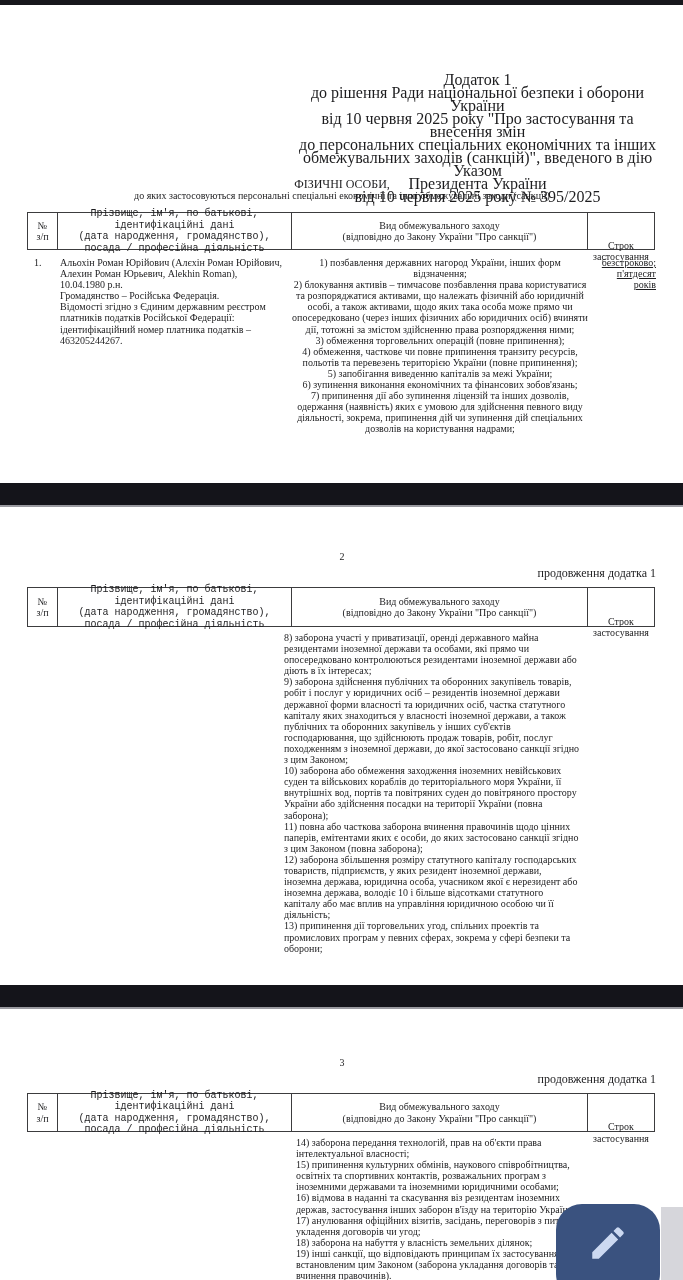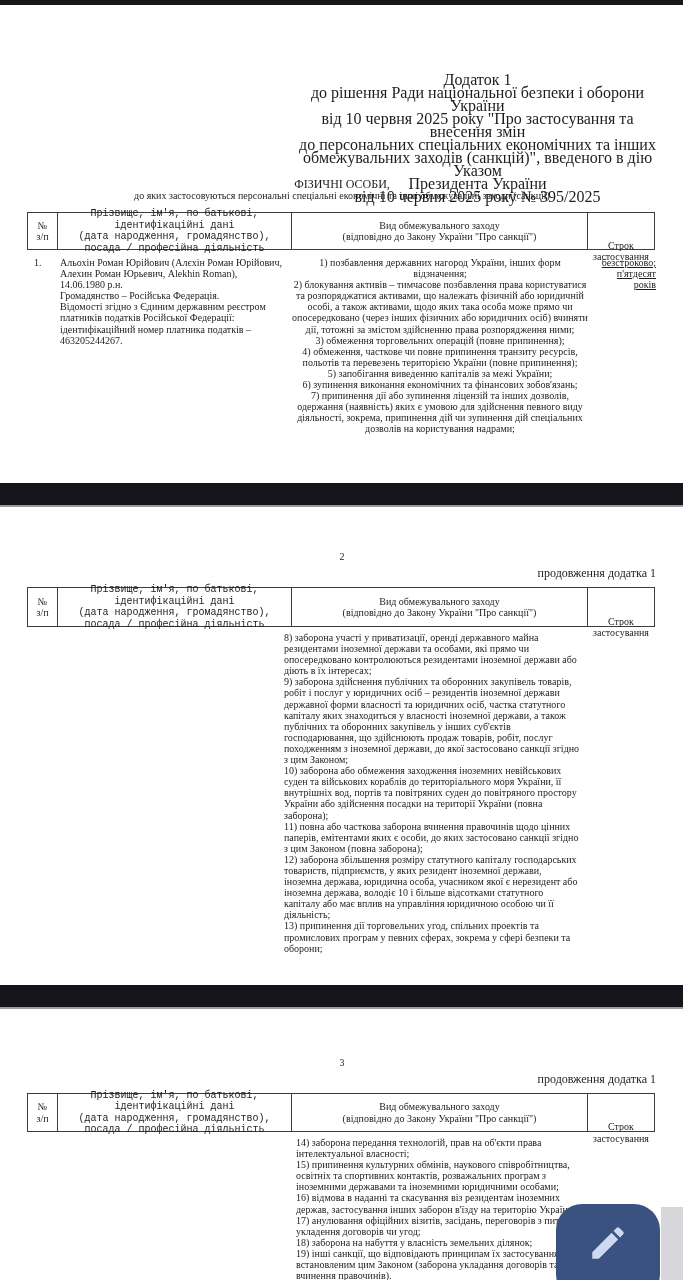--- a/index.html
+++ b/index.html
@@ -87,21 +87,21 @@
 посада / професійна діяльність</div>
   <div class="cell c-measure">Вид обмежувального заходу
 (відповідно до Закону України "Про санкції")</div>
   <div class="cell c-term">Строк
 застосування</div>
 </div>
 
 <div class="bodytext rownum">1.</div>
 <div class="bodytext name">Альохін Роман Юрійович (Алєхін Роман Юрійович,
 Алехин Роман Юрьевич, Alekhin Roman),
-14.06.1980 р.н.
+10.04.1980 р.н.
 Громадянство – Російська Федерація.
 Відомості згідно з Єдиним державним реєстром
 платників податків Російської Федерації:
 ідентифікаційний номер платника податків –
 463205244267.</div>
 <div class="bodytext meas1">1) позбавлення державних нагород України, інших форм відзначення;
 2) блокування активів – тимчасове позбавлення права користуватися та розпоряджатися активами, що належать фізичній або юридичній особі, а також активами, щодо яких така особа може прямо чи опосередковано (через інших фізичних або юридичних осіб) вчиняти дії, тотожні за змістом здійсненню права розпорядження ними;
 3) обмеження торговельних операцій (повне припинення);
 4) обмеження, часткове чи повне припинення транзиту ресурсів, польотів та перевезень територією України (повне припинення);
 5) запобігання виведенню капіталів за межі України;

